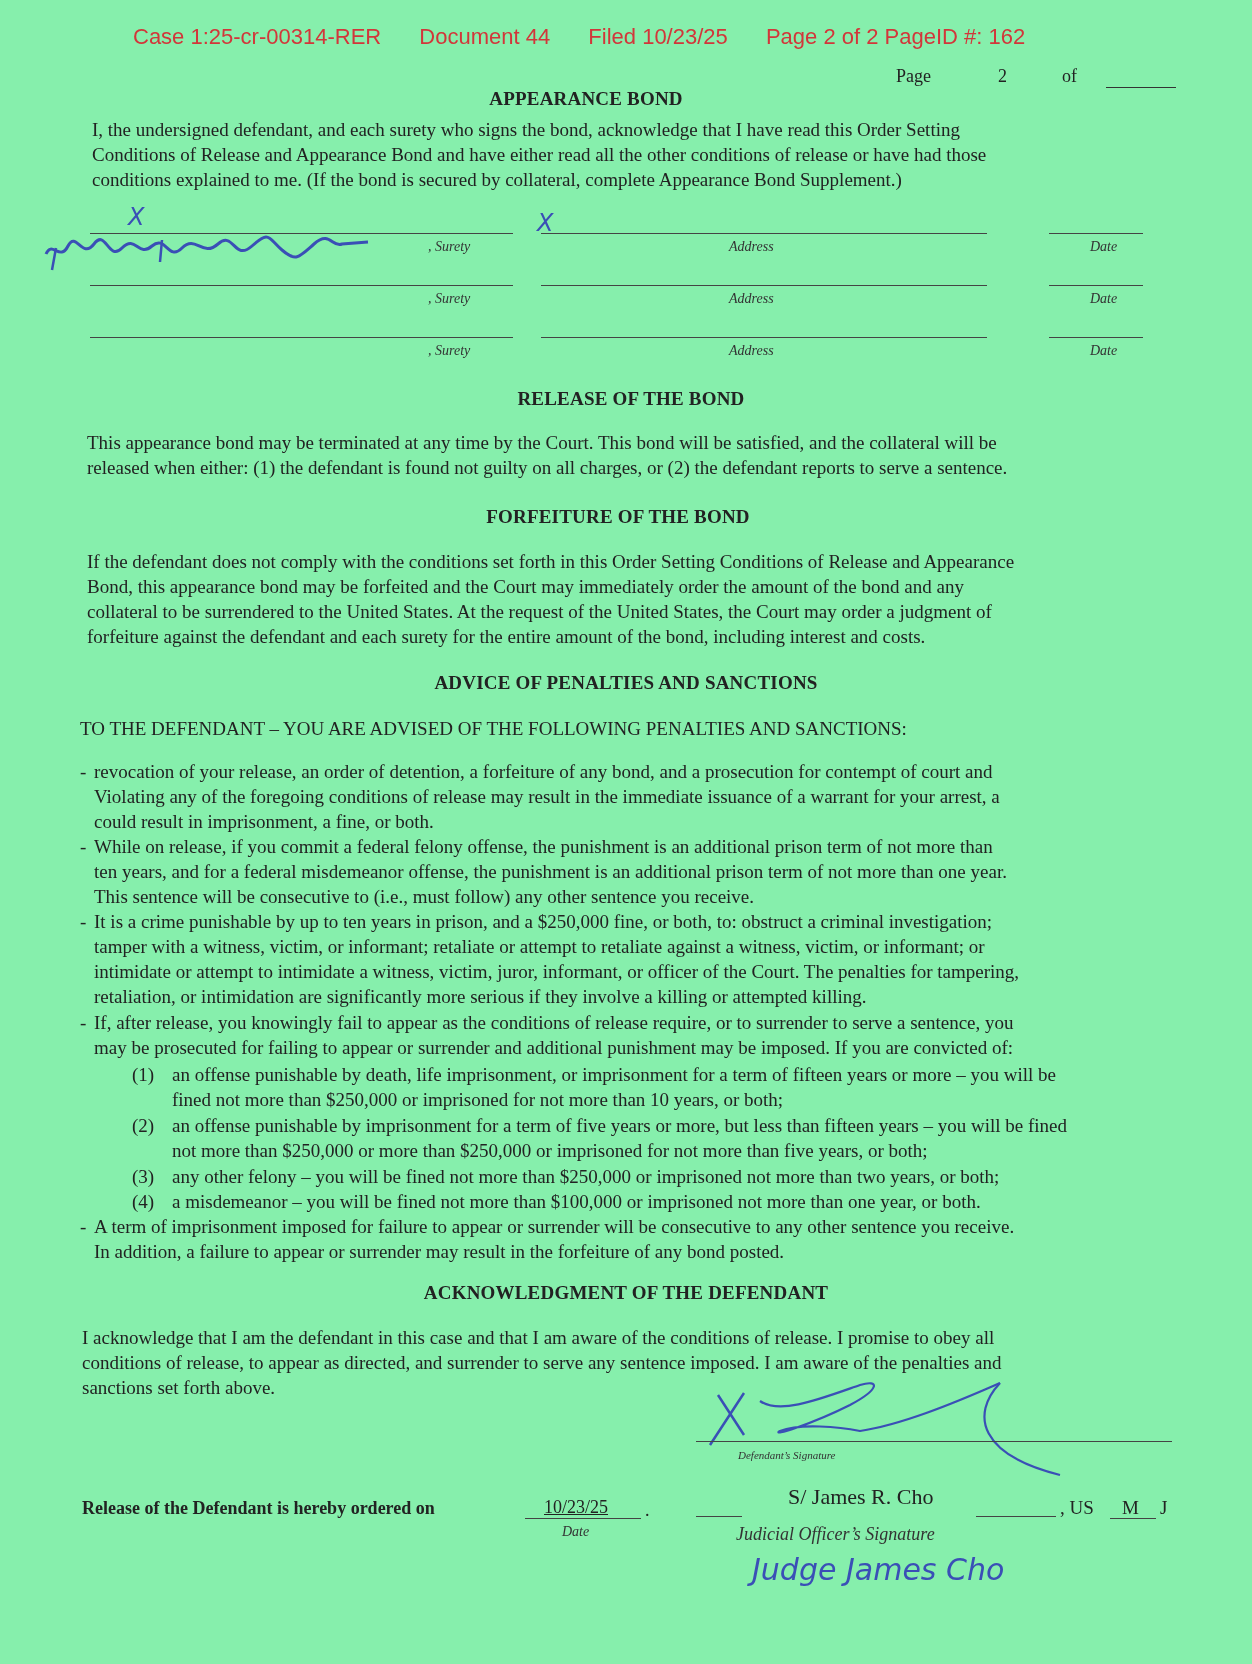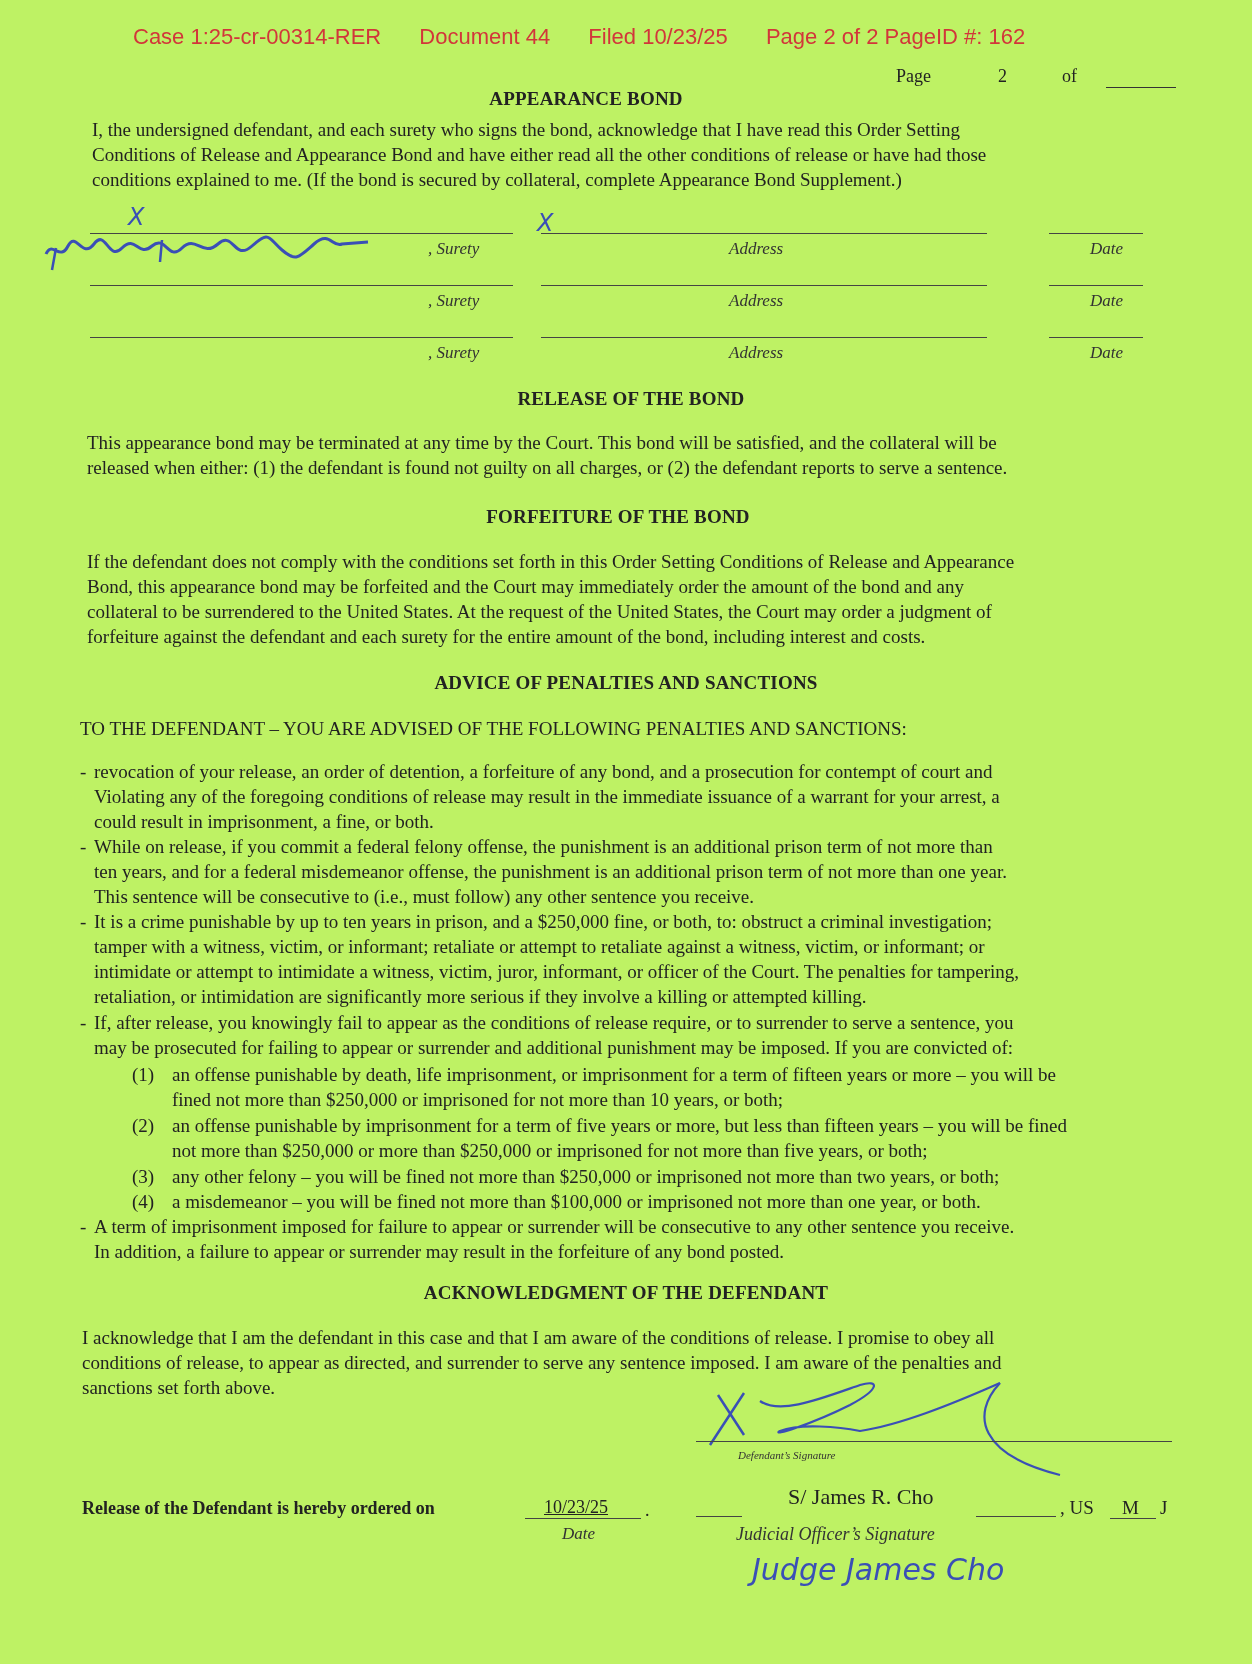--- a/index.html
+++ b/index.html
@@ -4,42 +4,42 @@
 <style>
   html, body { margin: 0; padding: 0; }
   body {
     width: 1252px; height: 1664px; overflow: hidden;
     background: #f7f7f7;
     font-family: "Liberation Serif", "DejaVu Serif", serif;
     color: #222;
   }
   .page {
     position: absolute; left: 0; top: 0; width: 1252px; height: 1664px;
-    background: #bef264;
+    background: #86efac;
   }
   .abs { position: absolute; }
   .header-stamp {
     position: absolute; top: 24px; left: 133px;
     font-family: "Liberation Sans", sans-serif; font-size: 22px; color: #d2363a;
     white-space: nowrap;
   }
   .header-stamp span { margin-right: 32px; }
   .page-of { position: absolute; top: 66px; left: 896px; font-size: 18px; white-space: nowrap; }
   .page-of .pg-num { position: absolute; left: 102px; top: 0; }
   .page-of .pg-of { position: absolute; left: 166px; top: 0; }
   .page-of .pg-line { position: absolute; left: 210px; top: 21px; width: 70px; border-bottom: 1.5px solid #333; }
   .heading {
     position: absolute; left: 0; width: 1252px; text-align: center;
     font-weight: bold; font-size: 19px; letter-spacing: 0.2px;
   }
   .para {
     position: absolute; font-size: 19px; line-height: 25px; color: #222;
   }
   .line { position: absolute; border-bottom: 1.3px solid #444; }
-  .label-i { position: absolute; font-style: italic; font-size: 17px; color: #333; white-space: nowrap; }
+  .label-i { position: absolute; font-style: italic; font-size: 14px; color: #333; white-space: nowrap; }
   .bullet { position: absolute; left: 80px; width: 1110px; font-size: 19px; line-height: 25px; }
   .bullet .dash { position: absolute; left: 0; top: 0; }
   .bullet .txt { margin-left: 14px; display: block; }
   .sub { position: absolute; left: 132px; width: 1050px; font-size: 19px; line-height: 25px; }
   .sub .num { position: absolute; left: 0; top: 0; }
   .sub .txt { margin-left: 40px; display: block; }
   .release-order { position: absolute; top: 1498px; left: 82px; font-weight: bold; font-size: 18px; white-space: nowrap; }
   .sig-typed { position: absolute; top: 1484px; left: 788px; font-size: 22px; white-space: nowrap; }
   .handwritten {
     position: absolute; font-family: "DejaVu Sans", sans-serif; color: #3a4fb6;

